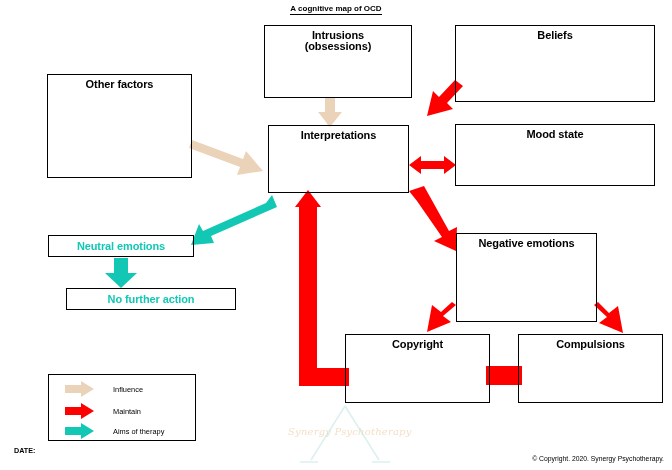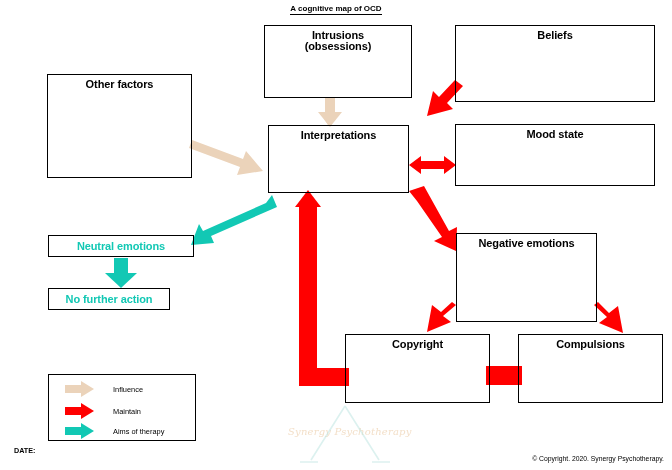--- a/index.html
+++ b/index.html
@@ -220,21 +220,21 @@
   </div>
 
   <div class="box" style="left:456px; top:233px; width:141px; height:89px;">
     <div class="box-label">Negative emotions</div>
   </div>
 
   <div class="box" style="left:48px; top:235px; width:146px; height:22px;">
     <div class="box-label teal mid">Neutral emotions</div>
   </div>
 
-  <div class="box" style="left:48px; top:288px; width:122px; height:22px;">
+  <div class="box" style="left:66px; top:288px; width:170px; height:22px;">
     <div class="box-label teal mid">No further action</div>
   </div>
 
   <div class="box" style="left:345px; top:334px; width:145px; height:69px;">
     <div class="box-label">Copyright</div>
   </div>
 
   <div class="box" style="left:518px; top:334px; width:145px; height:69px;">
     <div class="box-label">Compulsions</div>
   </div>

